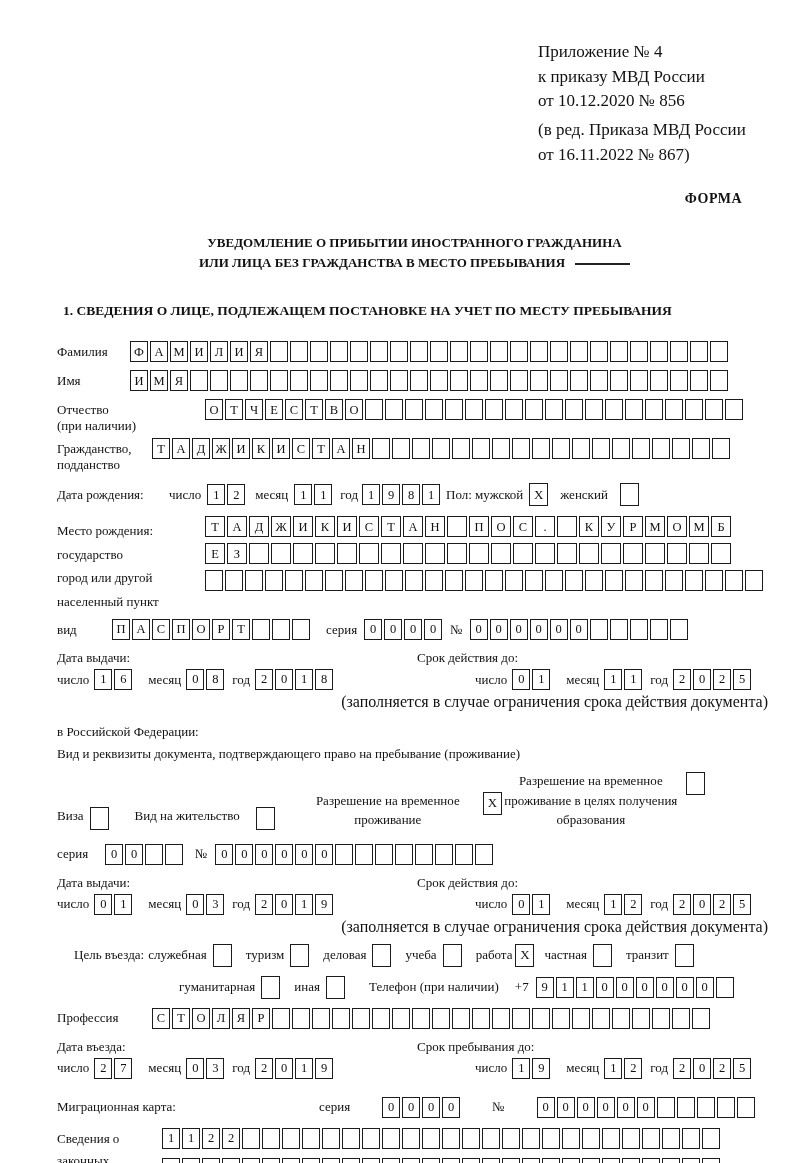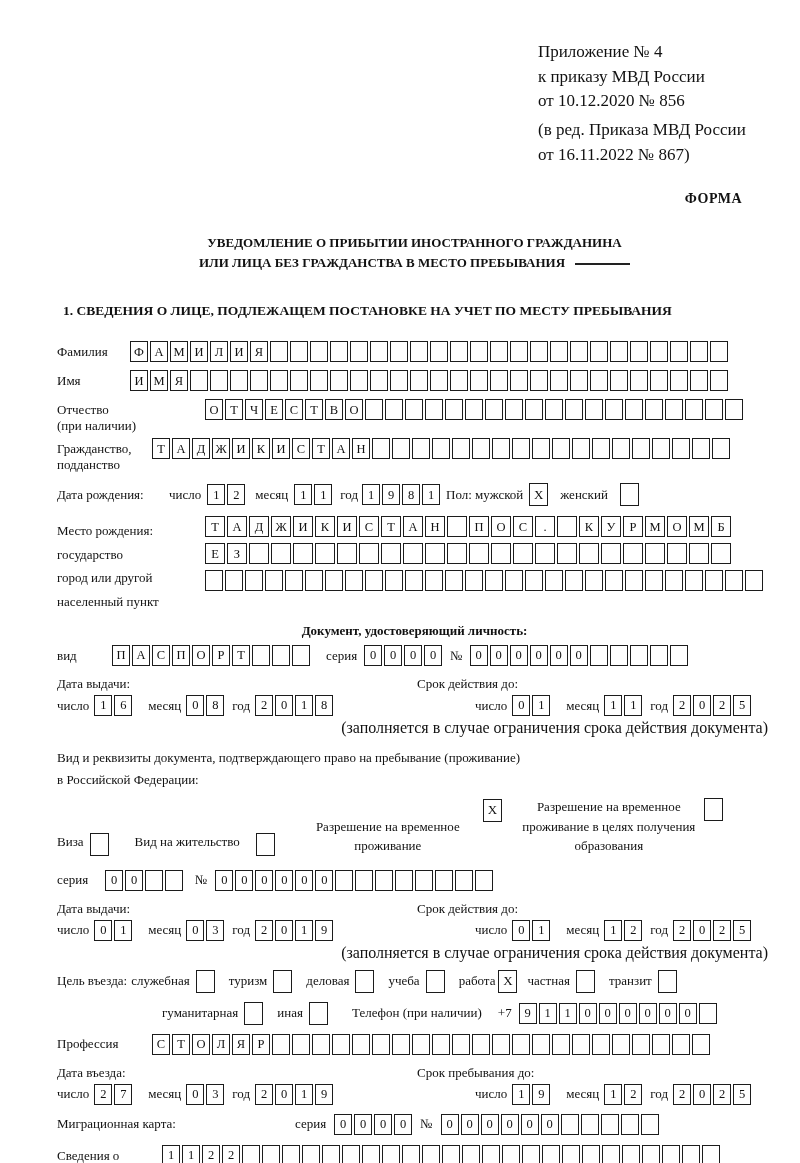--- a/index.html
+++ b/index.html
@@ -39,25 +39,25 @@
   .dg-title{text-align:left;font-size:13px;margin-bottom:3px;}
   .dgroup{display:flex;align-items:center;}
   .dgroup .cells{margin:0 6px 0 5px;}
   .note-r{font-size:16px;text-align:right;margin-top:3px;padding-right:4px;}
   .center-bold{font-weight:bold;font-size:13px;text-align:center;margin-top:10px;}
   .intro{font-size:13px;margin-top:10px;line-height:1.7;}
   .permits{display:flex;align-items:flex-end;margin-top:6px;}
   .permit{display:flex;align-items:flex-start;font-size:13px;}
   .permit .txt{text-align:center;line-height:1.5;}
   .permit .box{margin-top:1px;}
-  .purpose{display:flex;align-items:center;font-size:13px;flex-wrap:nowrap;}
+  .purpose{display:flex;align-items:center;font-size:13px;flex-wrap:nowrap;margin-left:17px;}
   .purpose .item{display:flex;align-items:center;margin-right:14px;}
   .reps{display:flex;margin-top:10px;}
   .reps .labels{width:105px;flex:none;font-size:13px;line-height:1.75;}
-  .mig{display:flex;align-items:center;margin-top:9px;font-size:13px;}
+  .mig{display:flex;align-items:center;margin-top:18px;font-size:13px;gap:24px;}
 </style>
 </head>
 <body>
 
 <div class="page">
 
   <div class="hdr">
     <div>Приложение № 4</div>
     <div>к приказу МВД России</div>
     <div>от 10.12.2020 № 856</div>
@@ -331,21 +331,20 @@
           <span class="cell"></span>
           <span class="cell"></span>
           <span class="cell"></span>
           <span class="cell"></span>
           <span class="cell"></span>
           <span class="cell"></span>
         </span>
     </span>
   </div>
 
-  <div class="center-bold">Документ, удостоверяющий личность:</div>
   <div class="frow" style="align-items:center;margin-top:6px;">
     <span class="lbl2" style="width:55px;">вид</span>
     <span class="cells">
         <span class="cell">П</span>
         <span class="cell">А</span>
         <span class="cell">С</span>
         <span class="cell">П</span>
         <span class="cell">О</span>
         <span class="cell">Р</span>
         <span class="cell">Т</span>
@@ -417,37 +416,37 @@
             <span class="cell">0</span>
             <span class="cell">2</span>
             <span class="cell">5</span>
           </span>
       </div>
     </div>
   </div>
   <div class="note-r">(заполняется в случае ограничения срока действия документа)</div>
 
   <div class="intro">
+    <div>в Российской Федерации:</div>
     <div>Вид и реквизиты документа, подтверждающего право на пребывание (проживание)</div>
-    <div>в Российской Федерации:</div>
   </div>
   <div class="permits">
     <span class="permit">
       <span class="txt">Виза</span>
       <span class="box"></span>
     </span>
     <span class="permit" style="margin-left:26px;">
       <span class="txt">Вид на жительство</span>
       <span class="box" style="margin-left:16px;"></span>
     </span>
     <span class="permit" style="margin-left:24px;">
-      <span class="txt" style="width:178px;margin-top:19px;">Разрешение на временное проживание</span>
+      <span class="txt" style="width:178px;">Разрешение на временное проживание</span>
       <span class="box">X</span>
     </span>
-    <span class="permit" style="margin-left:18px;">
+    <span class="permit" style="margin-left:0;">
       <span class="txt" style="width:178px;">Разрешение на временное проживание в целях получения образования</span>
       <span class="box"></span>
     </span>
   </div>
 
   <div class="frow" style="align-items:center;margin-top:14px;">
     <span class="lbl2" style="width:48px;">серия</span>
     <span class="cells">
         <span class="cell">0</span>
         <span class="cell">0</span>

